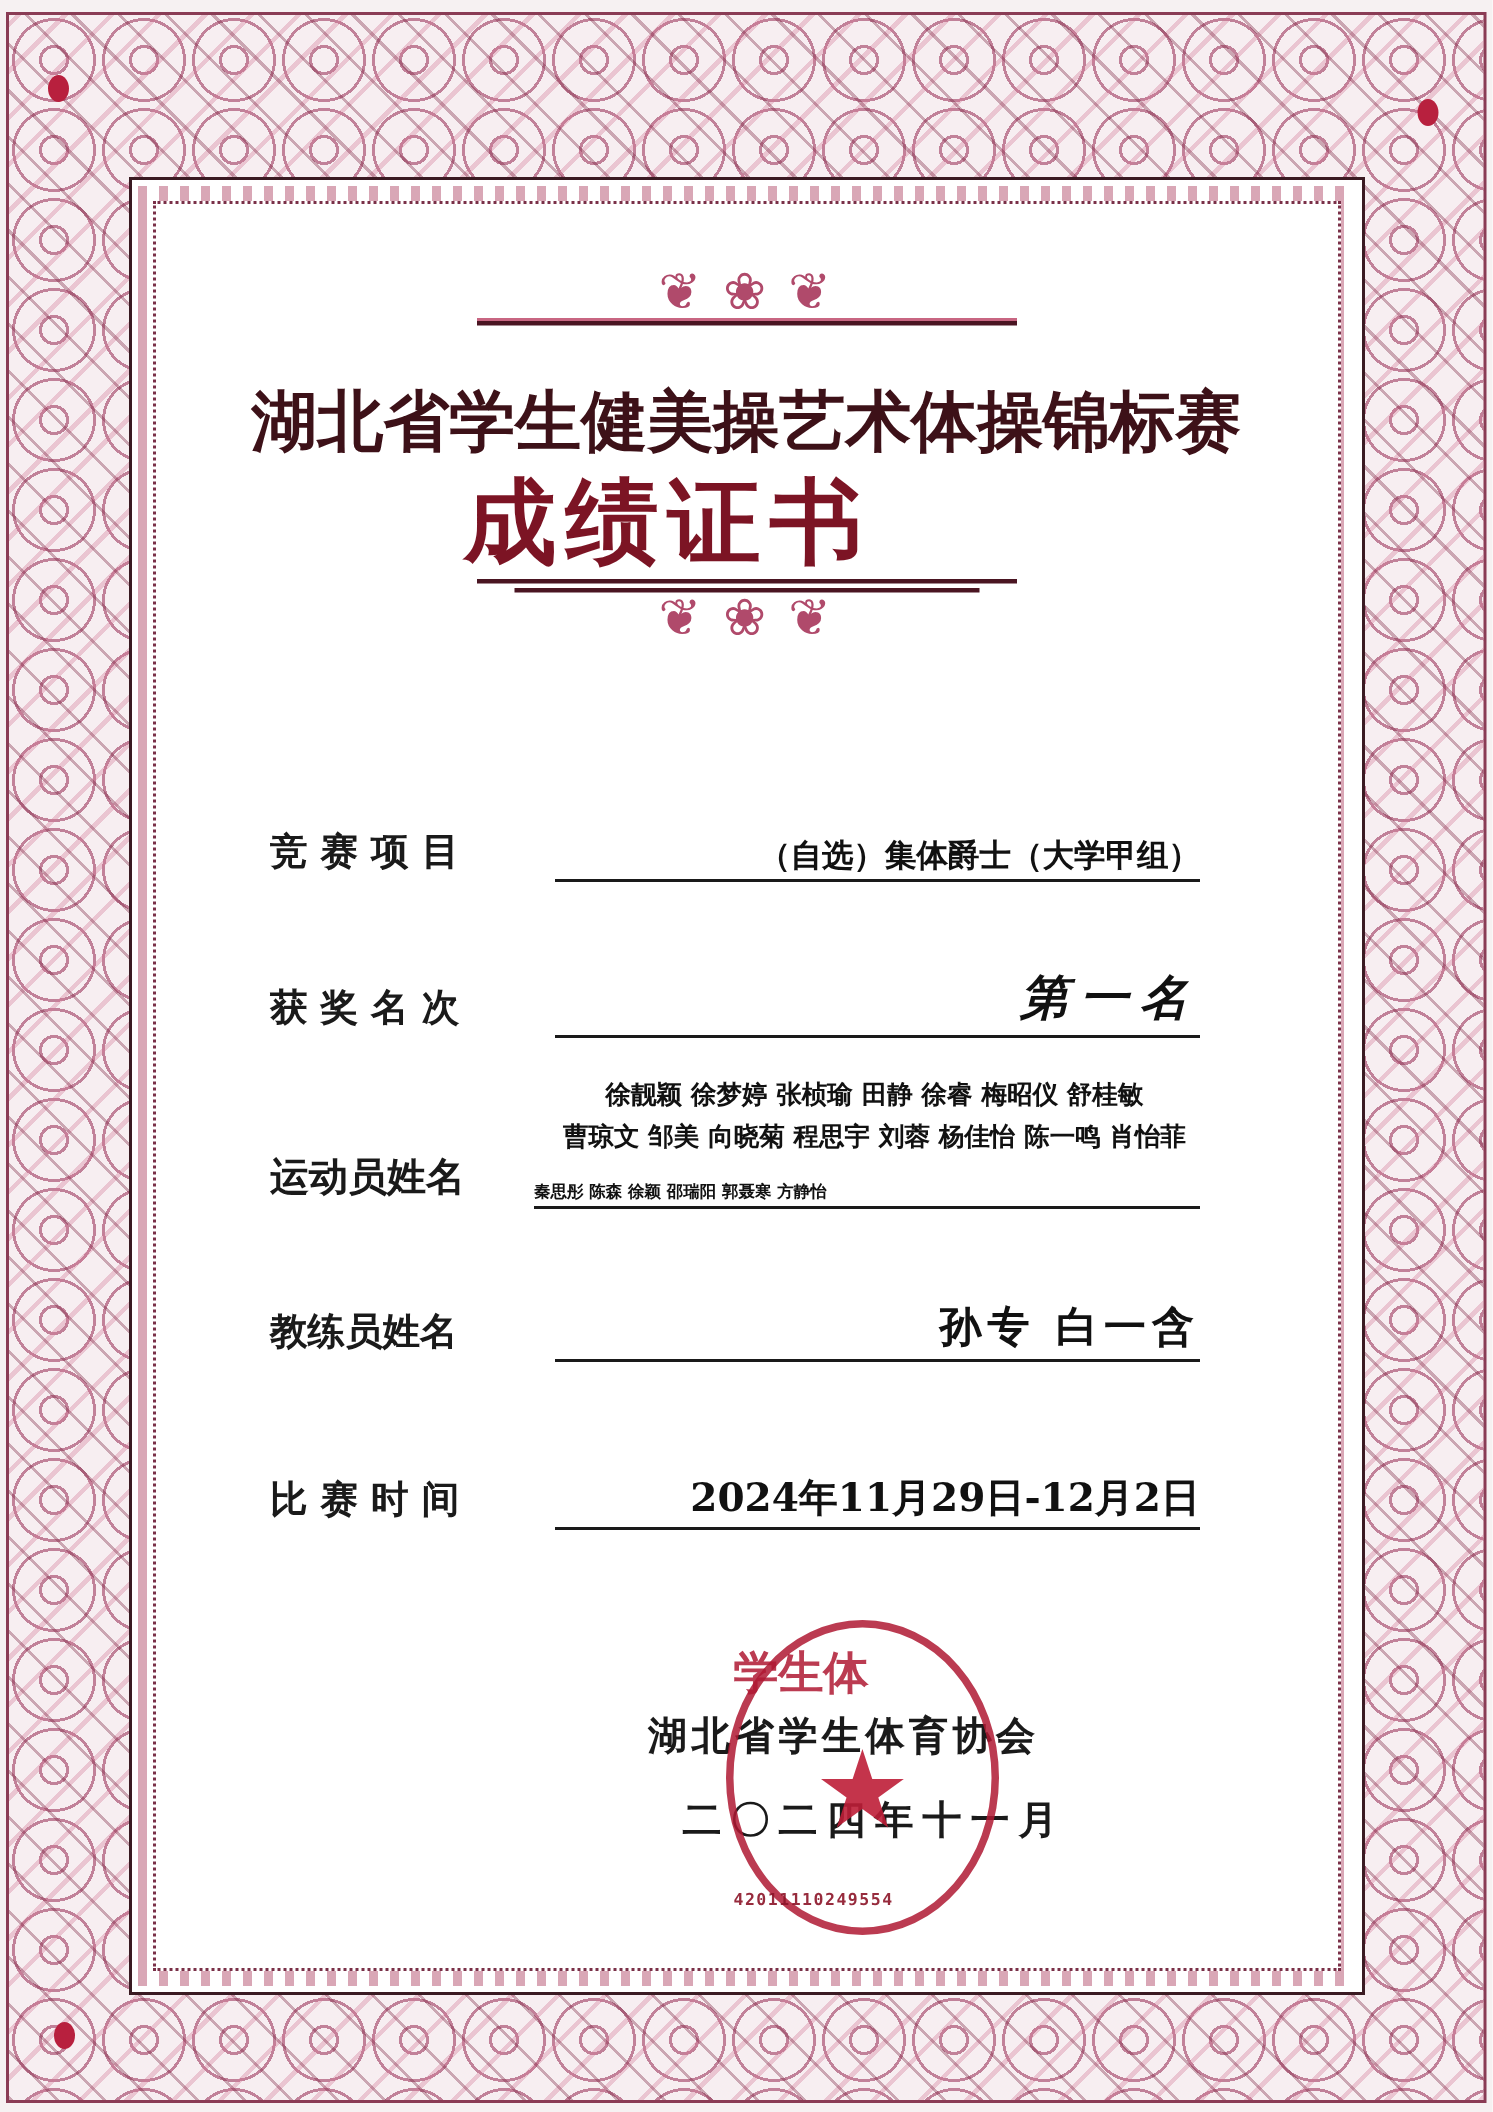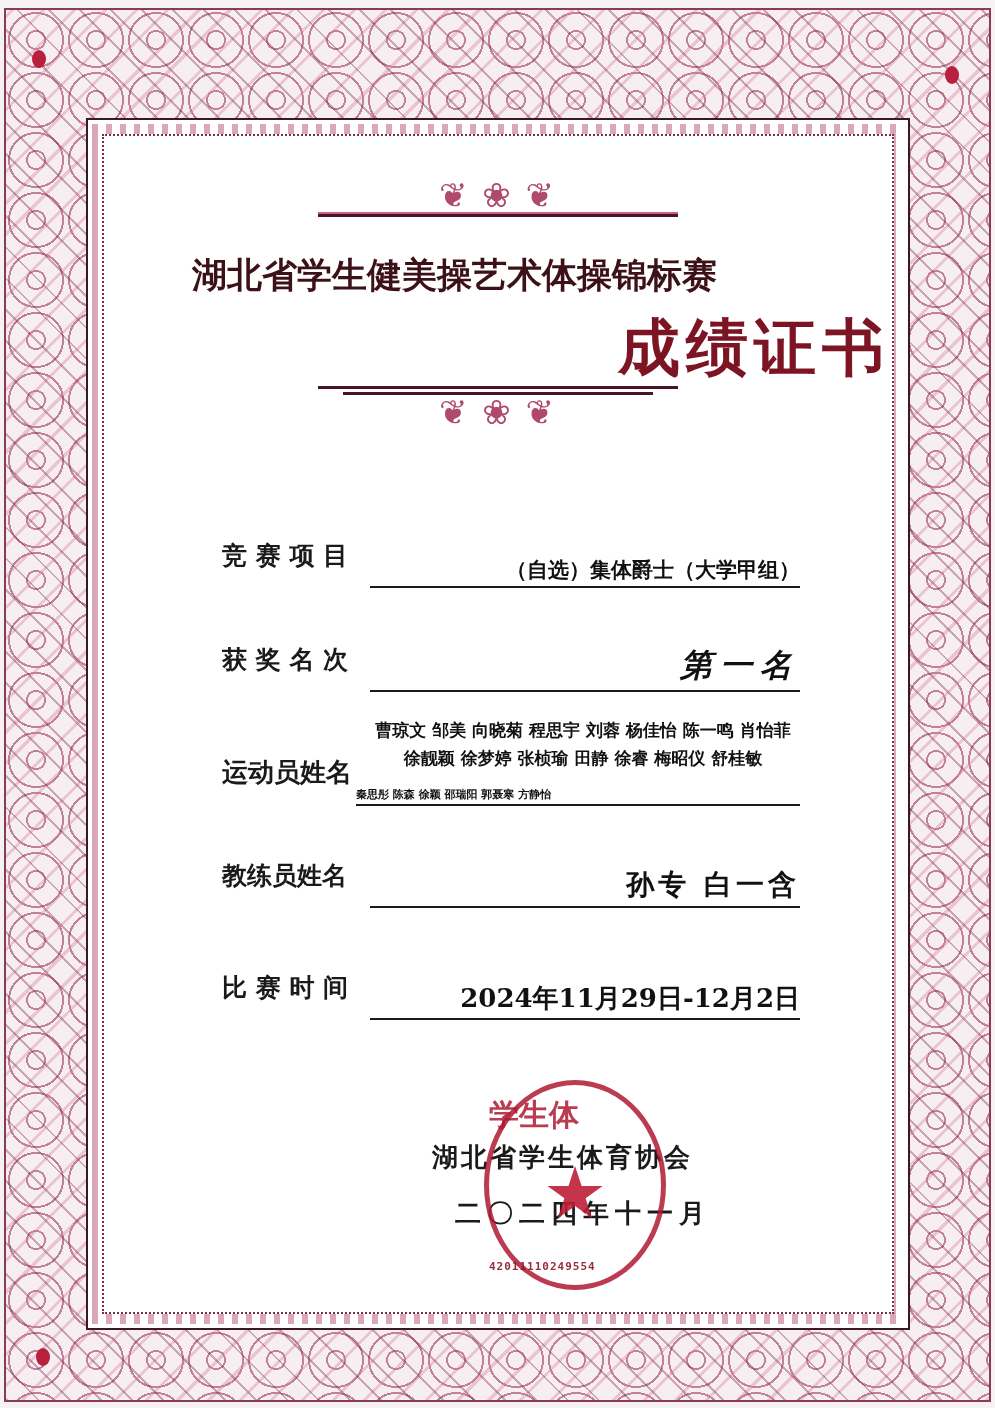--- a/index.html
+++ b/index.html
@@ -56,35 +56,35 @@
     }
     .orn-top { top: 178px; }
     .orn-bottom { top: 386px; }
     .orn-glyph { color: #b04a6b; font-size: 34px; line-height: 1; letter-spacing: 2px; }
     .orn-rule { height: 3px; background: #4a1522; }
     .orn-rule.long { width: 360px; }
     .orn-rule.short { width: 310px; margin-top: 3px; }
     .orn-rule.pink { background: #c86682; height: 2px; }
     
     .subtitle {
-      position: absolute; left: 0; width: 909px; top: 252px; text-align: center;
+      position: absolute; left: 0; width: 995px; top: 252px; text-align: center;
       font-family: "DejaVu Sans", "Liberation Sans", sans-serif;
-      font-weight: bold; font-size: 35px; color: #3d1118; letter-spacing: 0px;
+      font-weight: bold; font-size: 44px; color: #3d1118; letter-spacing: 0px;
     }
     .title {
-      position: absolute; left: 0; width: 890px; top: 306px; text-align: right;
+      position: absolute; left: 0; width: 890px; top: 306px; text-align: center;
       font-family: "DejaVu Sans", "Liberation Sans", sans-serif;
       font-weight: bold; font-size: 62px; color: #7c1424; letter-spacing: 6px;
     }
     
     .row { position: absolute; left: 180px; width: 620px; }
     .row-label {
-      position: absolute; left: 0; bottom: 16px;
+      position: absolute; left: 0; bottom: 4px;
       font-family: "DejaVu Sans", "Liberation Sans", sans-serif;
-      font-weight: bold; font-size: 25px; color: #1a1a1a; white-space: nowrap; margin-left: 42px;
+      font-weight: bold; font-size: 25px; color: #1a1a1a; white-space: nowrap;
     }
     .row-line {
       position: absolute; left: 190px; right: 0; bottom: 0; height: 0;
       border-bottom: 2px solid #1a1a1a;
     }
     .row-value {
       position: absolute; left: 190px; right: 0; bottom: 4px; text-align: right;
       color: #111; font-weight: bold; white-space: nowrap;
     }
     .athletes-lines {
@@ -159,22 +159,22 @@
     <span class="row-value" style="font-size:21px;">（自选）集体爵士（大学甲组）</span>
   </div>
 
   <div class="row" style="top:648px;height:44px;">
     <span class="row-label">获 奖 名 次</span>
     <span class="row-line"></span>
     <span class="row-value" style="font-size:32px;letter-spacing:8px;font-style:italic;">第一名</span>
   </div>
 
   <div class="athletes-lines">
+    <div>徐靓颖 徐梦婷 张桢瑜 田静 徐睿 梅昭仪 舒桂敏</div>
     <div>曹琼文 邹美 向晓菊 程思宇 刘蓉 杨佳怡 陈一鸣 肖怡菲</div>
-    <div>徐靓颖 徐梦婷 张桢瑜 田静 徐睿 梅昭仪 舒桂敏</div>
   </div>
   <div class="row" style="top:772px;height:34px;">
     <span class="row-label" style="font-size:26px;">运动员姓名</span>
     <span class="row-line" style="left:176px;right:0;"></span>
     <span class="row-value" style="left:176px;text-align:left;font-size:11px;">秦思彤 陈森 徐颖 邵瑞阳 郭聂寒 方静怡</span>
   </div>
 
   <div class="row" style="top:868px;height:40px;">
     <span class="row-label">教练员姓名</span>
     <span class="row-line"></span>

